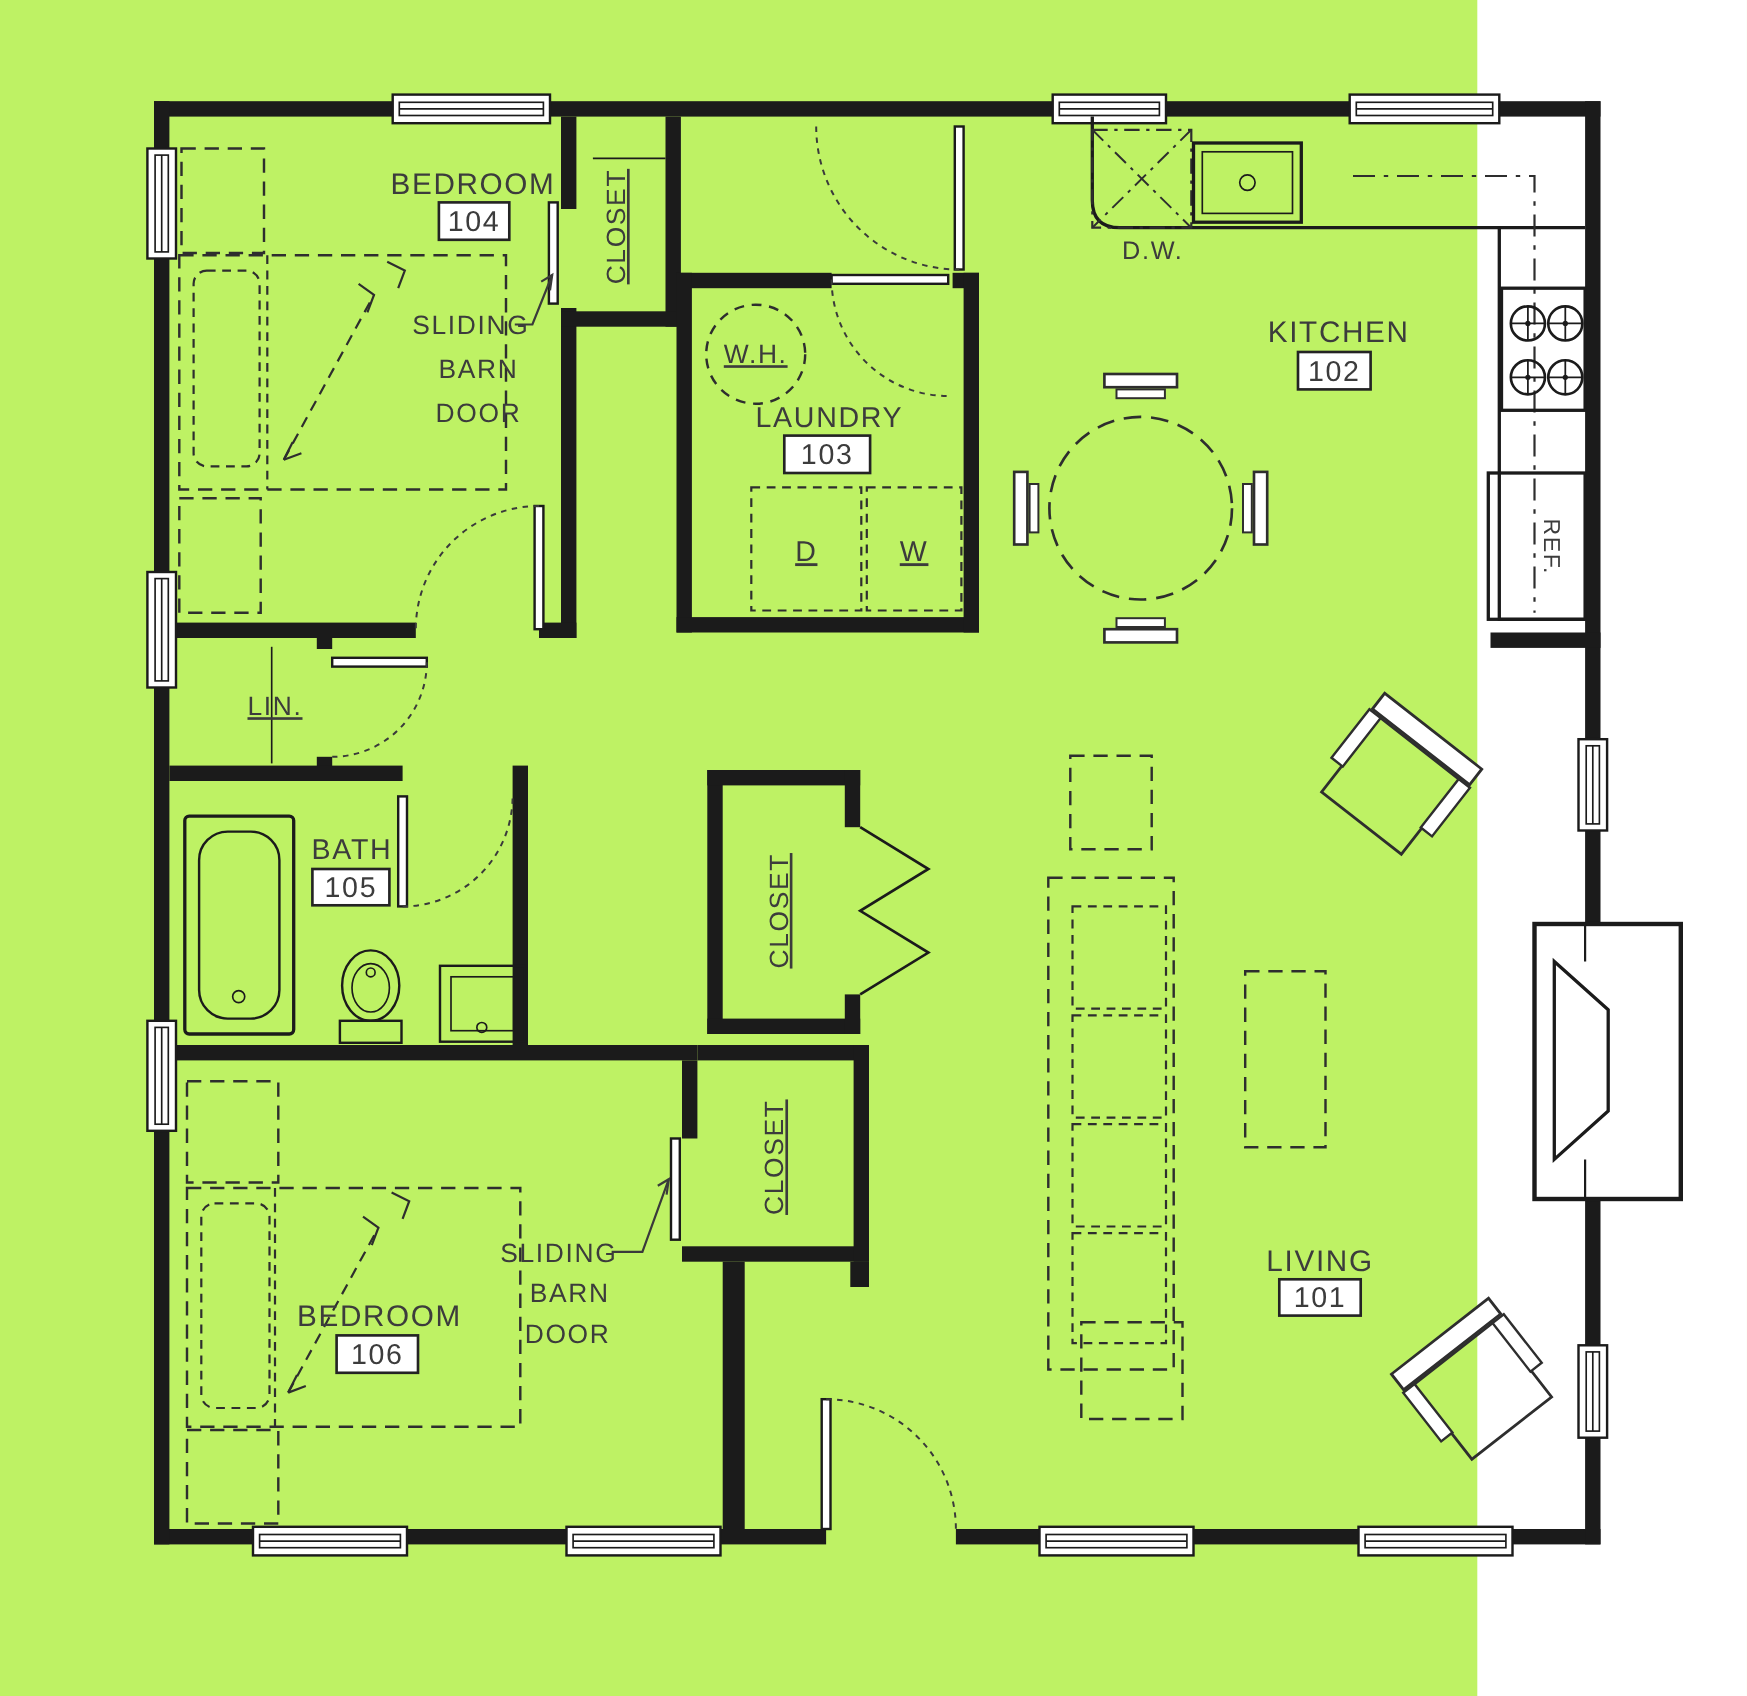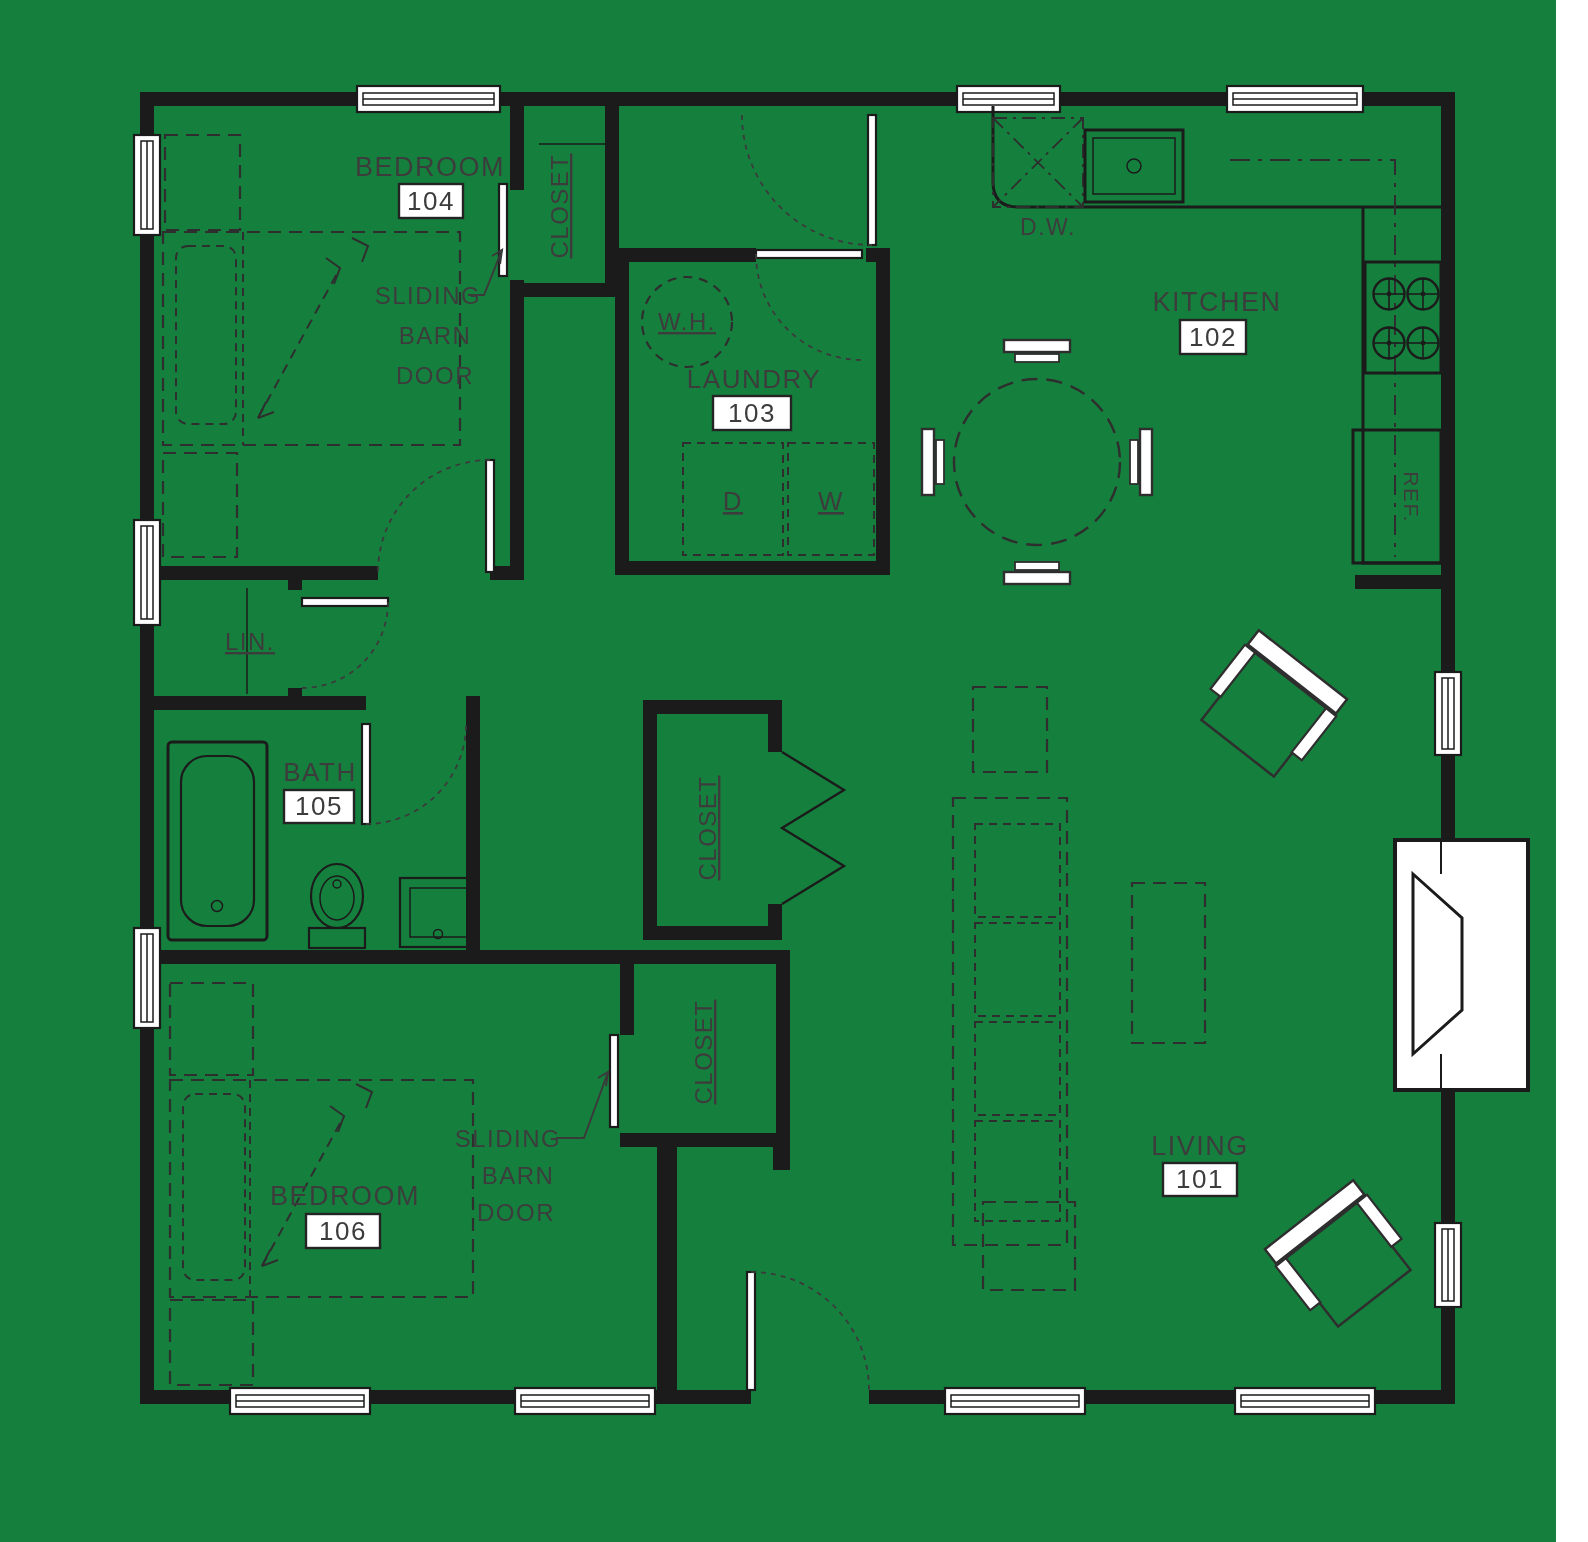--- a/index.html
+++ b/index.html
@@ -1,16 +1,16 @@
 <!DOCTYPE html>
 <html><head>
 <meta charset="utf-8">
 <style>
   html,body{margin:0;padding:0;background:#ffffff;}
-  .stage{width:1556px;height:1542px;position:relative;background:#15803d;}
+  .stage{width:1343px;height:1542px;position:relative;background:#bef264;}
   svg{display:block}
   .wall{fill:#1b1b1b;stroke:none}
   .ln{fill:none;stroke:#1b1b1b;stroke-width:3;stroke-linejoin:miter}
   .ln2{fill:none;stroke:#1b1b1b;stroke-width:2.2}
   .thin{fill:none;stroke:#1b1b1b;stroke-width:1.5}
   .dash{fill:none;stroke:#2e2e2e;stroke-width:2.2;stroke-dasharray:13 8}
   .dashsm{fill:none;stroke:#2e2e2e;stroke-width:2;stroke-dasharray:8 6}
   .dashcab{fill:none;stroke:#2e2e2e;stroke-width:2;stroke-dasharray:20 8 4 8}
   .arc{fill:none;stroke:#3a3a3a;stroke-width:1.8;stroke-dasharray:5 5}
   .leaf{fill:#ffffff;stroke:#1b1b1b;stroke-width:2.2}

